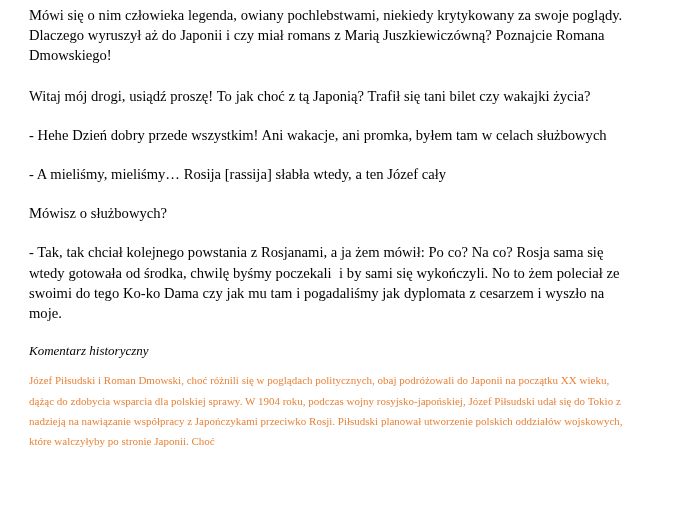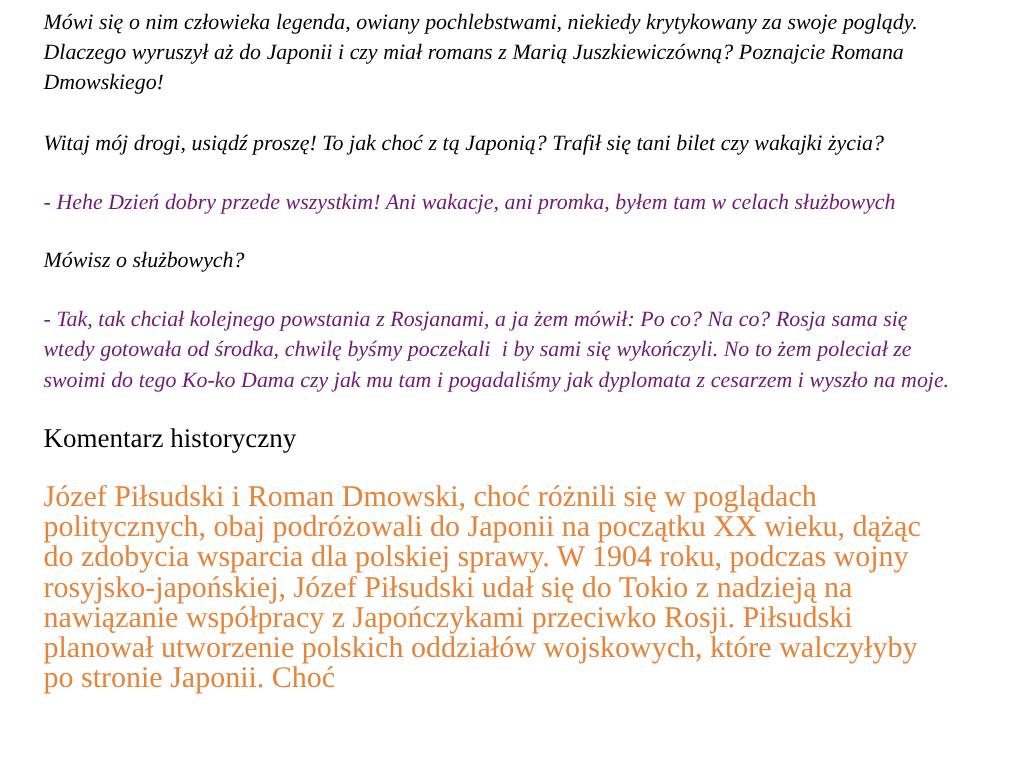--- a/index.html
+++ b/index.html
@@ -24,57 +24,58 @@
     box-sizing: border-box;
     padding: 5px 50px 0 29px;
   }
   .para {
     font-size: 14.6px;
     line-height: 20.2px;
     margin: 0 0 19px 0;
     text-align: left;
     white-space: pre-wrap;
     word-spacing: 0.1px;
-    font-style: italic;
   }
   .q {
     color: #000000;
   }
   .a {
-    color: #701a75;
+    color: #000000;
   }
   .heading {
+    font-style: italic;
     color: #000000;
-    font-size: 18px;
+    font-size: 13px;
     line-height: 20.2px;
-    margin: 0 0 19px 0;
+    margin: 0 0 9px 0;
   }
   .commentary {
     color: #e8833a;
-    font-size: 20px;
+    font-size: 11px;
     line-height: 20.2px;
     margin: 0;
     padding-right: 8px;
     white-space: pre-wrap;
   }
   .p-intro { margin-bottom: 20px; }
   .p-last-q { margin-bottom: 18px; }
 </style>
 </head>
 <body>
 
 <div id="doc">
 
   <p class="para q p-intro">Mówi się o nim człowieka legenda, owiany pochlebstwami, niekiedy krytykowany za swoje poglądy. Dlaczego wyruszył aż do Japonii i czy miał romans z Marią Juszkiewiczówną? Poznajcie Romana Dmowskiego!</p>
 
   <p class="para q">Witaj mój drogi, usiądź proszę! To jak choć z tą Japonią? Trafił się tani bilet czy wakajki życia?</p>
 
   <p class="para a">- Hehe Dzień dobry przede wszystkim! Ani wakacje, ani promka, byłem tam w celach służbowych</p>
 
 
+  <p class="para a">- A mieliśmy, mieliśmy… Rosija [rassija] słabła wtedy, a ten Józef cały</p>
 
   <p class="para q">Mówisz o służbowych?</p>
 
   <p class="para a p-last-q">- Tak, tak chciał kolejnego powstania z Rosjanami, a ja żem mówił: Po co? Na co? Rosja sama się wtedy gotowała od środka, chwilę byśmy poczekali  i by sami się wykończyli. No to żem poleciał ze swoimi do tego Ko-ko Dama czy jak mu tam i pogadaliśmy jak dyplomata z cesarzem i wyszło na moje.</p>
 
   <p class="heading">Komentarz historyczny</p>
 
   <p class="commentary">Józef Piłsudski i Roman Dmowski, choć różnili się w poglądach politycznych, obaj podróżowali do Japonii na początku XX wieku, dążąc do zdobycia wsparcia dla polskiej sprawy. W 1904 roku, podczas wojny rosyjsko-japońskiej, Józef Piłsudski udał się do Tokio z nadzieją na nawiązanie współpracy z Japończykami przeciwko Rosji. Piłsudski planował utworzenie polskich oddziałów wojskowych, które walczyłyby po stronie Japonii. Choć</p>
 
 </div>

